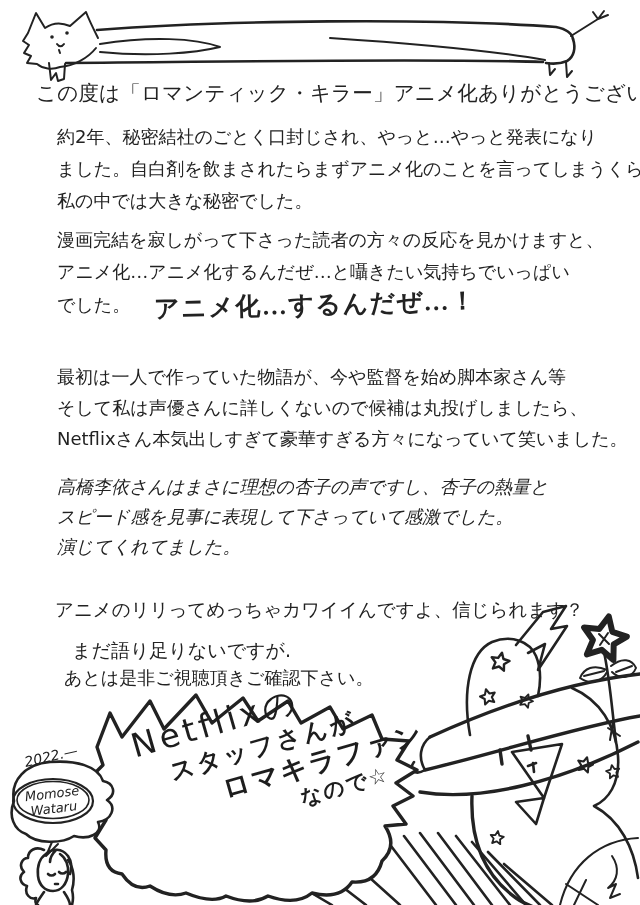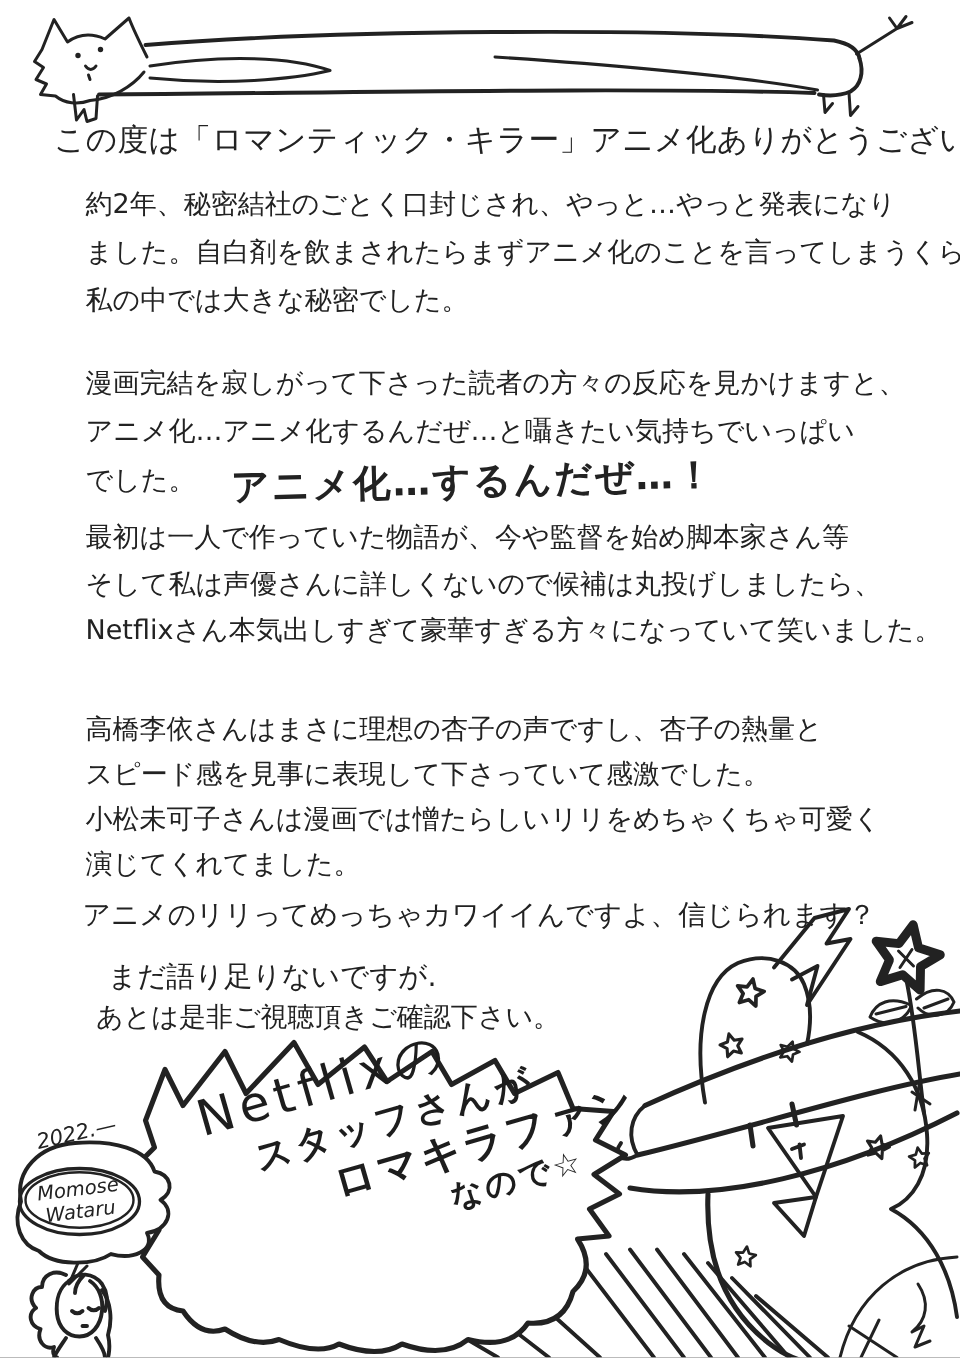--- a/index.html
+++ b/index.html
@@ -12,23 +12,23 @@
   .sketch path,.sketch line,.sketch use{fill:none;stroke:#222;stroke-width:2.6;stroke-linecap:round;stroke-linejoin:round;}
   .sketch .thick{stroke-width:3.4;}
   .sketch .thin{stroke-width:2;}
   .sketch .whitefill{fill:#ffffff;}
   .sketch .inkfill{fill:#222;stroke:none;}
   .txt{position:absolute;z-index:2;white-space:nowrap;color:#222;}
   .greeting{left:36px;top:79px;font-size:20.5px;font-weight:500;letter-spacing:0.2px;}
   .para{position:absolute;z-index:2;white-space:nowrap;}
   .para .ln{white-space:nowrap;}
   #para1{left:57px;top:121px;font-size:18px;line-height:32px;}
-  #para2{left:57px;top:240px;font-size:18px;line-height:32px;}
-  #para3{left:57px;top:343px;font-size:18px;line-height:31px;}
-  #para4{left:57px;top:472px;font-size:18px;line-height:30px;}
+  #para2{left:57px;top:224px;font-size:18px;line-height:32px;font-family:Liberation Serif, serif;}
+  #para3{left:57px;top:361px;font-size:18px;line-height:31px;}
+  #para4{left:57px;top:472px;font-size:18px;line-height:30px;font-style:italic;}
   #para5{left:55px;top:597px;font-size:18.5px;}
   .row{display:flex;align-items:center;}
   .emphasis{
     font-size:25px;font-weight:bold;letter-spacing:1.5px;
     margin-left:24px;margin-top:1px;transform:rotate(-1.5deg);
   }
   #closing1{left:72px;top:638px;font-size:19px;}
   #closing2{left:64px;top:666px;font-size:18px;}
   #closing3{left:56px;top:702px;font-size:19px;}
   .shout{
@@ -177,21 +177,20 @@
 
   <div class="para" id="para3">
     <div class="ln">最初は一人で作っていた物語が、今や監督を始め脚本家さん等</div>
     <div class="ln">そして私は声優さんに詳しくないので候補は丸投げしましたら、</div>
     <div class="ln">Netflixさん本気出しすぎて豪華すぎる方々になっていて笑いました。</div>
   </div>
 
   <div class="para" id="para4">
     <div class="ln">高橋李依さんはまさに理想の杏子の声ですし、杏子の熱量と</div>
     <div class="ln">スピード感を見事に表現して下さっていて感激でした。</div>
-    <div class="ln">小松未可子さんは漫画では憎たらしいリリをめちゃくちゃ可愛く</div>
     <div class="ln">演じてくれてました。</div>
   </div>
 
   <div class="para" id="para5">
     <div class="ln">アニメのリリってめっちゃカワイイんですよ、信じられます？</div>
   </div>
 
   <div class="txt" id="closing1">まだ語り足りないですが.</div>
   <div class="txt" id="closing2">あとは是非ご視聴頂きご確認下さい。</div>
 

